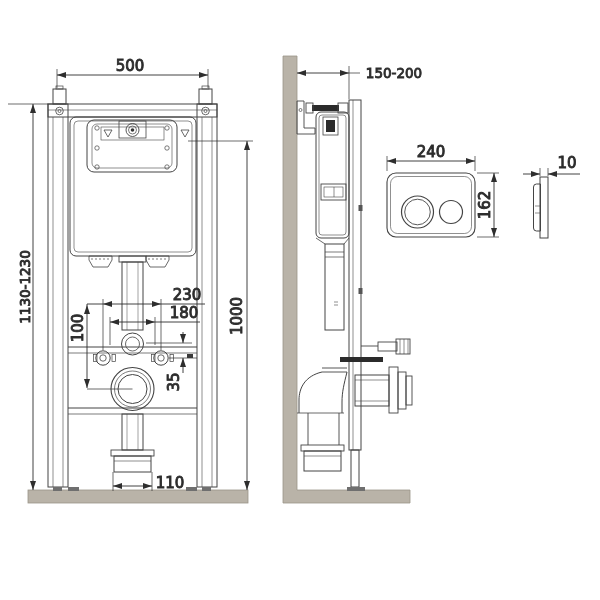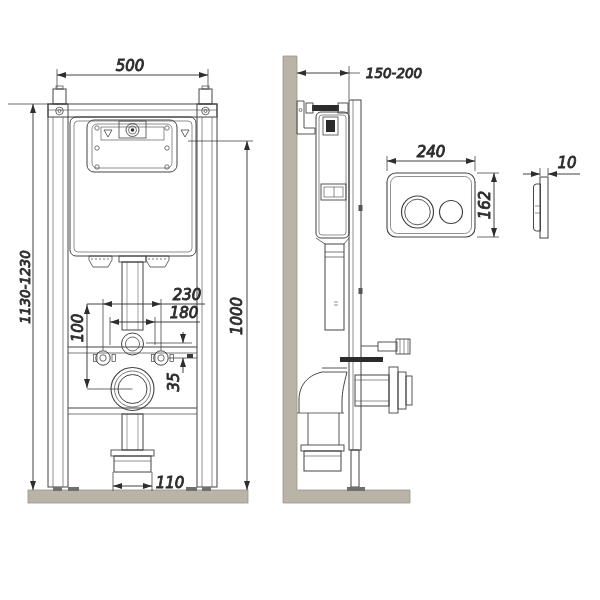--- a/index.html
+++ b/index.html
@@ -1,16 +1,16 @@
 <!DOCTYPE html>
 <html><head>
 <meta charset="utf-8">
 <style>
   html,body{margin:0;padding:0;background:#ffffff;}
-  .stage{position:relative;width:600px;height:600px;background:#ffffff;overflow:hidden;font-style:italic;}
+  .stage{position:relative;width:600px;height:600px;background:#ffffff;overflow:hidden;}
   svg{display:block;}
   .dim{font-family:"DejaVu Sans","Liberation Sans",sans-serif;font-size:15px;fill:#2b2b2b;}
   .dim-sm{font-family:"DejaVu Sans","Liberation Sans",sans-serif;font-size:13.5px;fill:#2b2b2b;}
 </style>
 </head>
 <body>
 
 <div class="stage">
 <svg width="600" height="600" viewBox="0 0 600 600">
 

